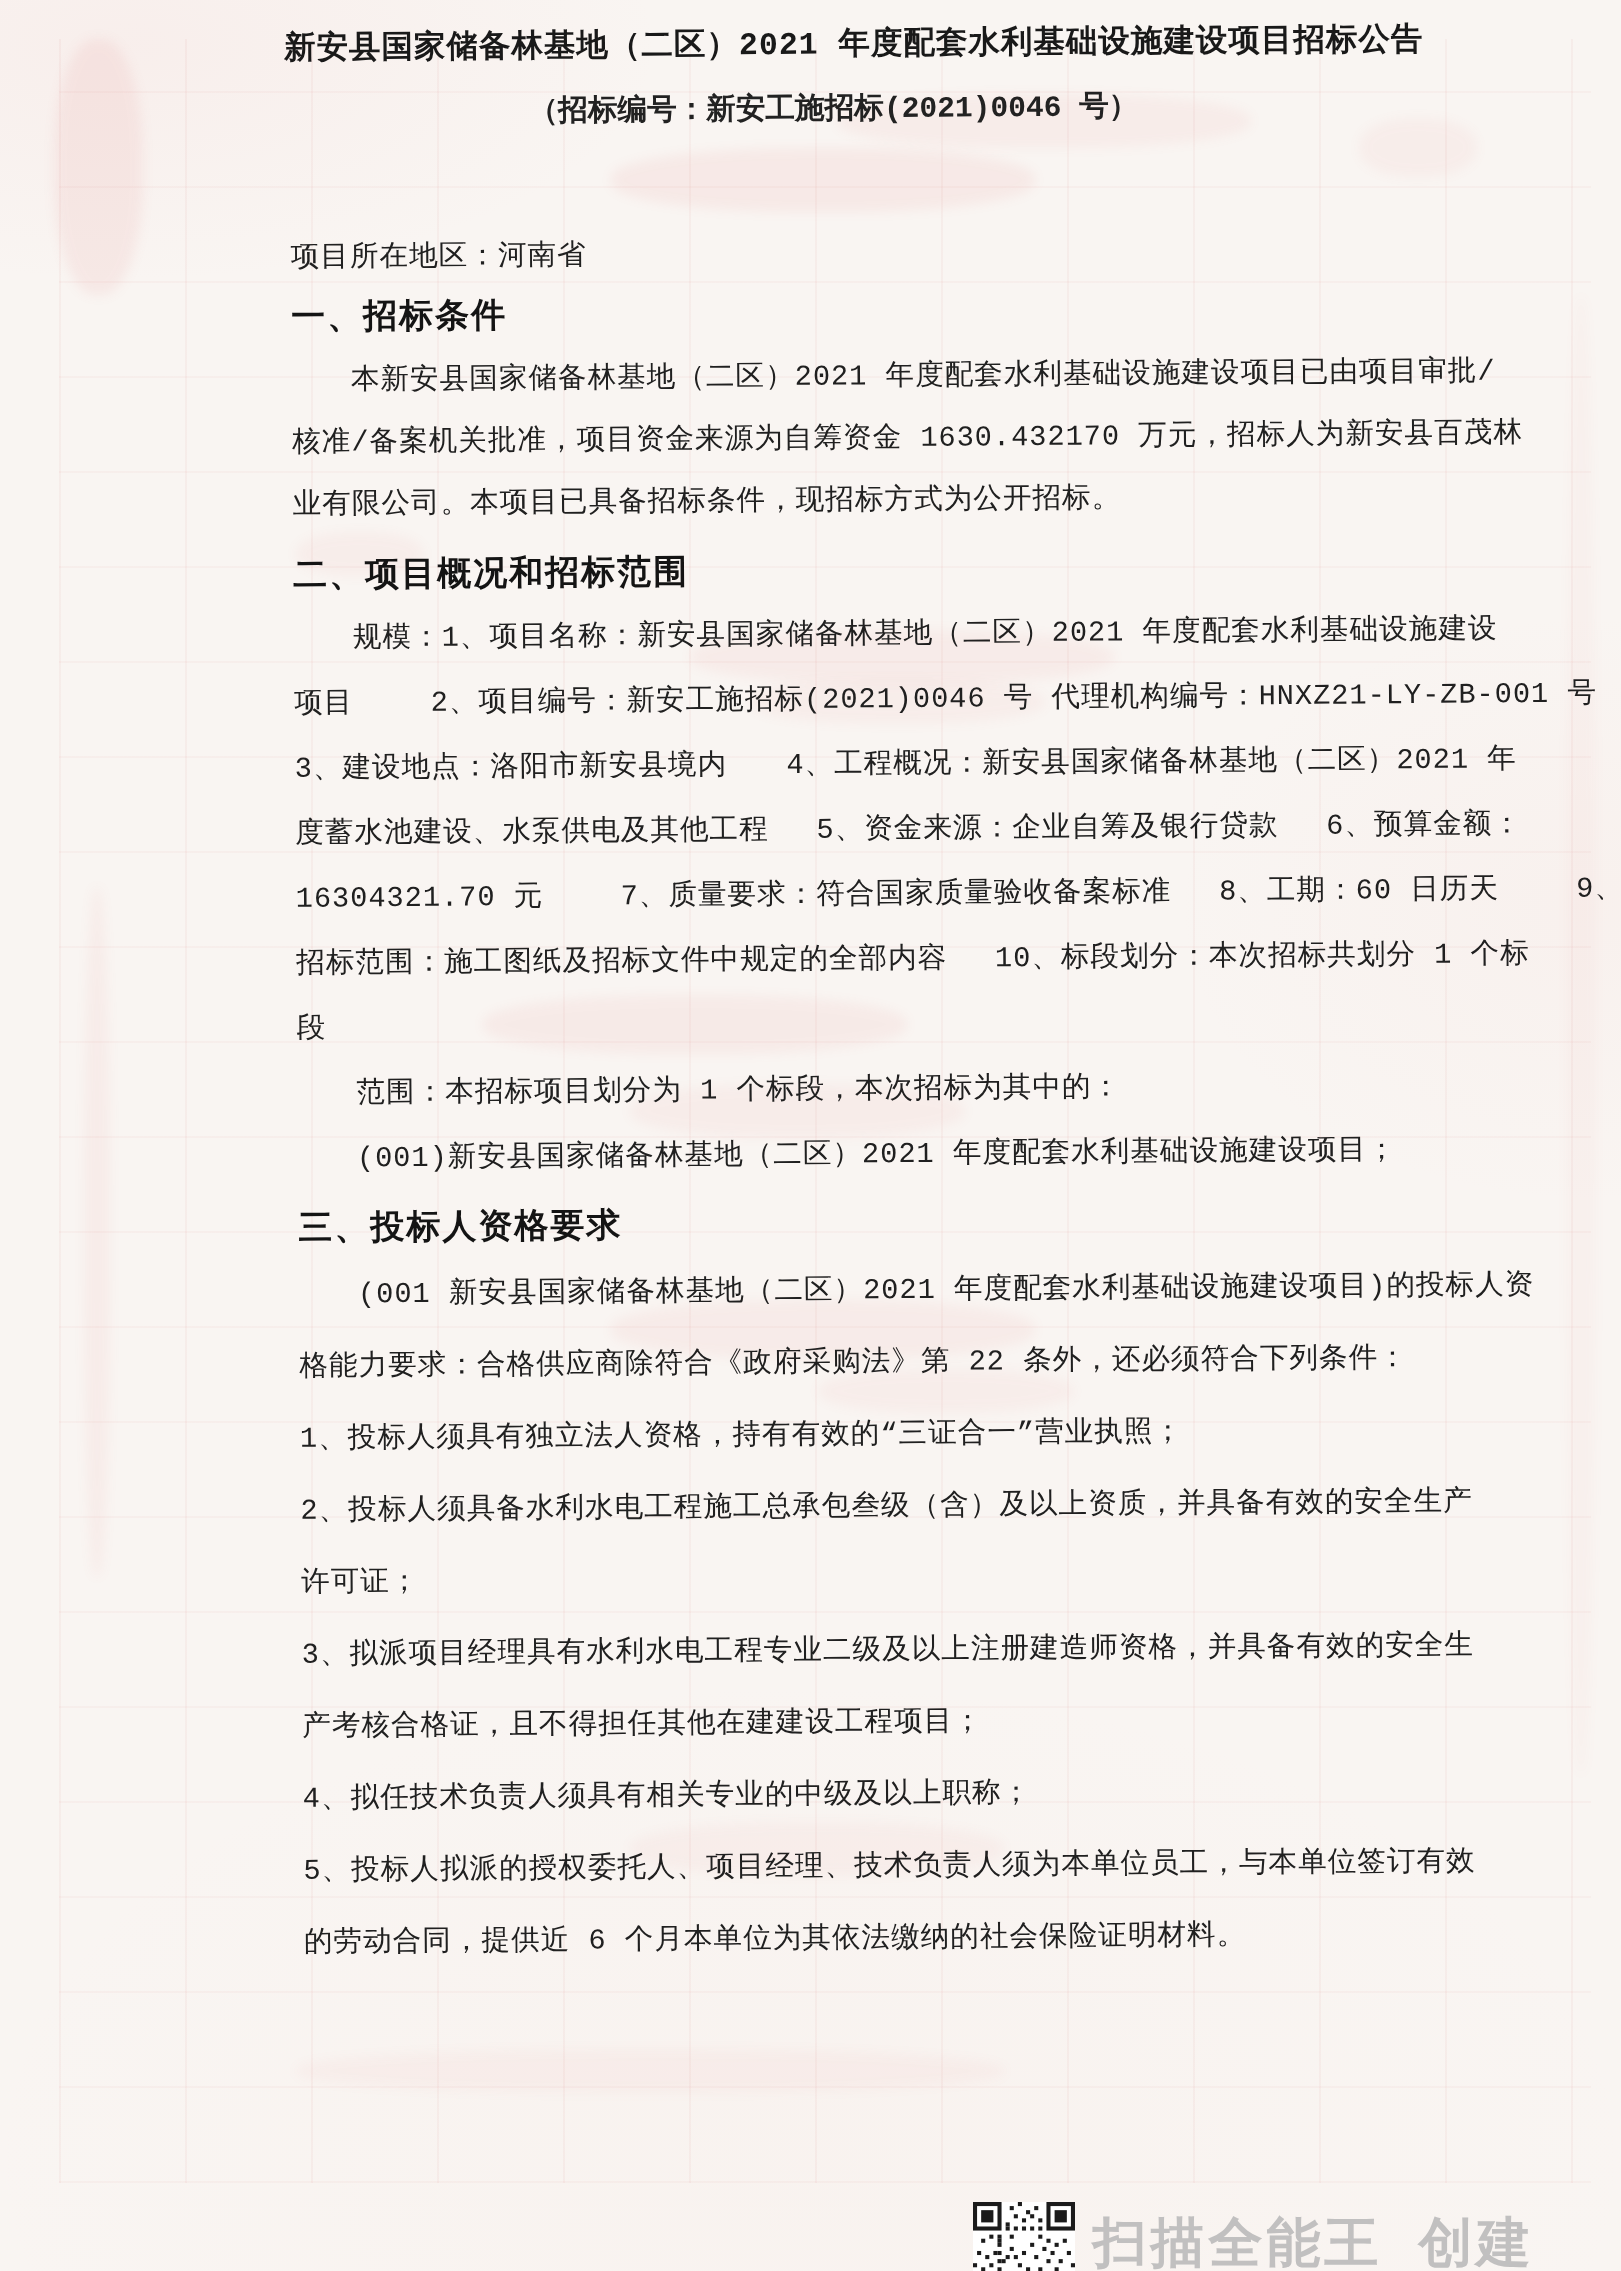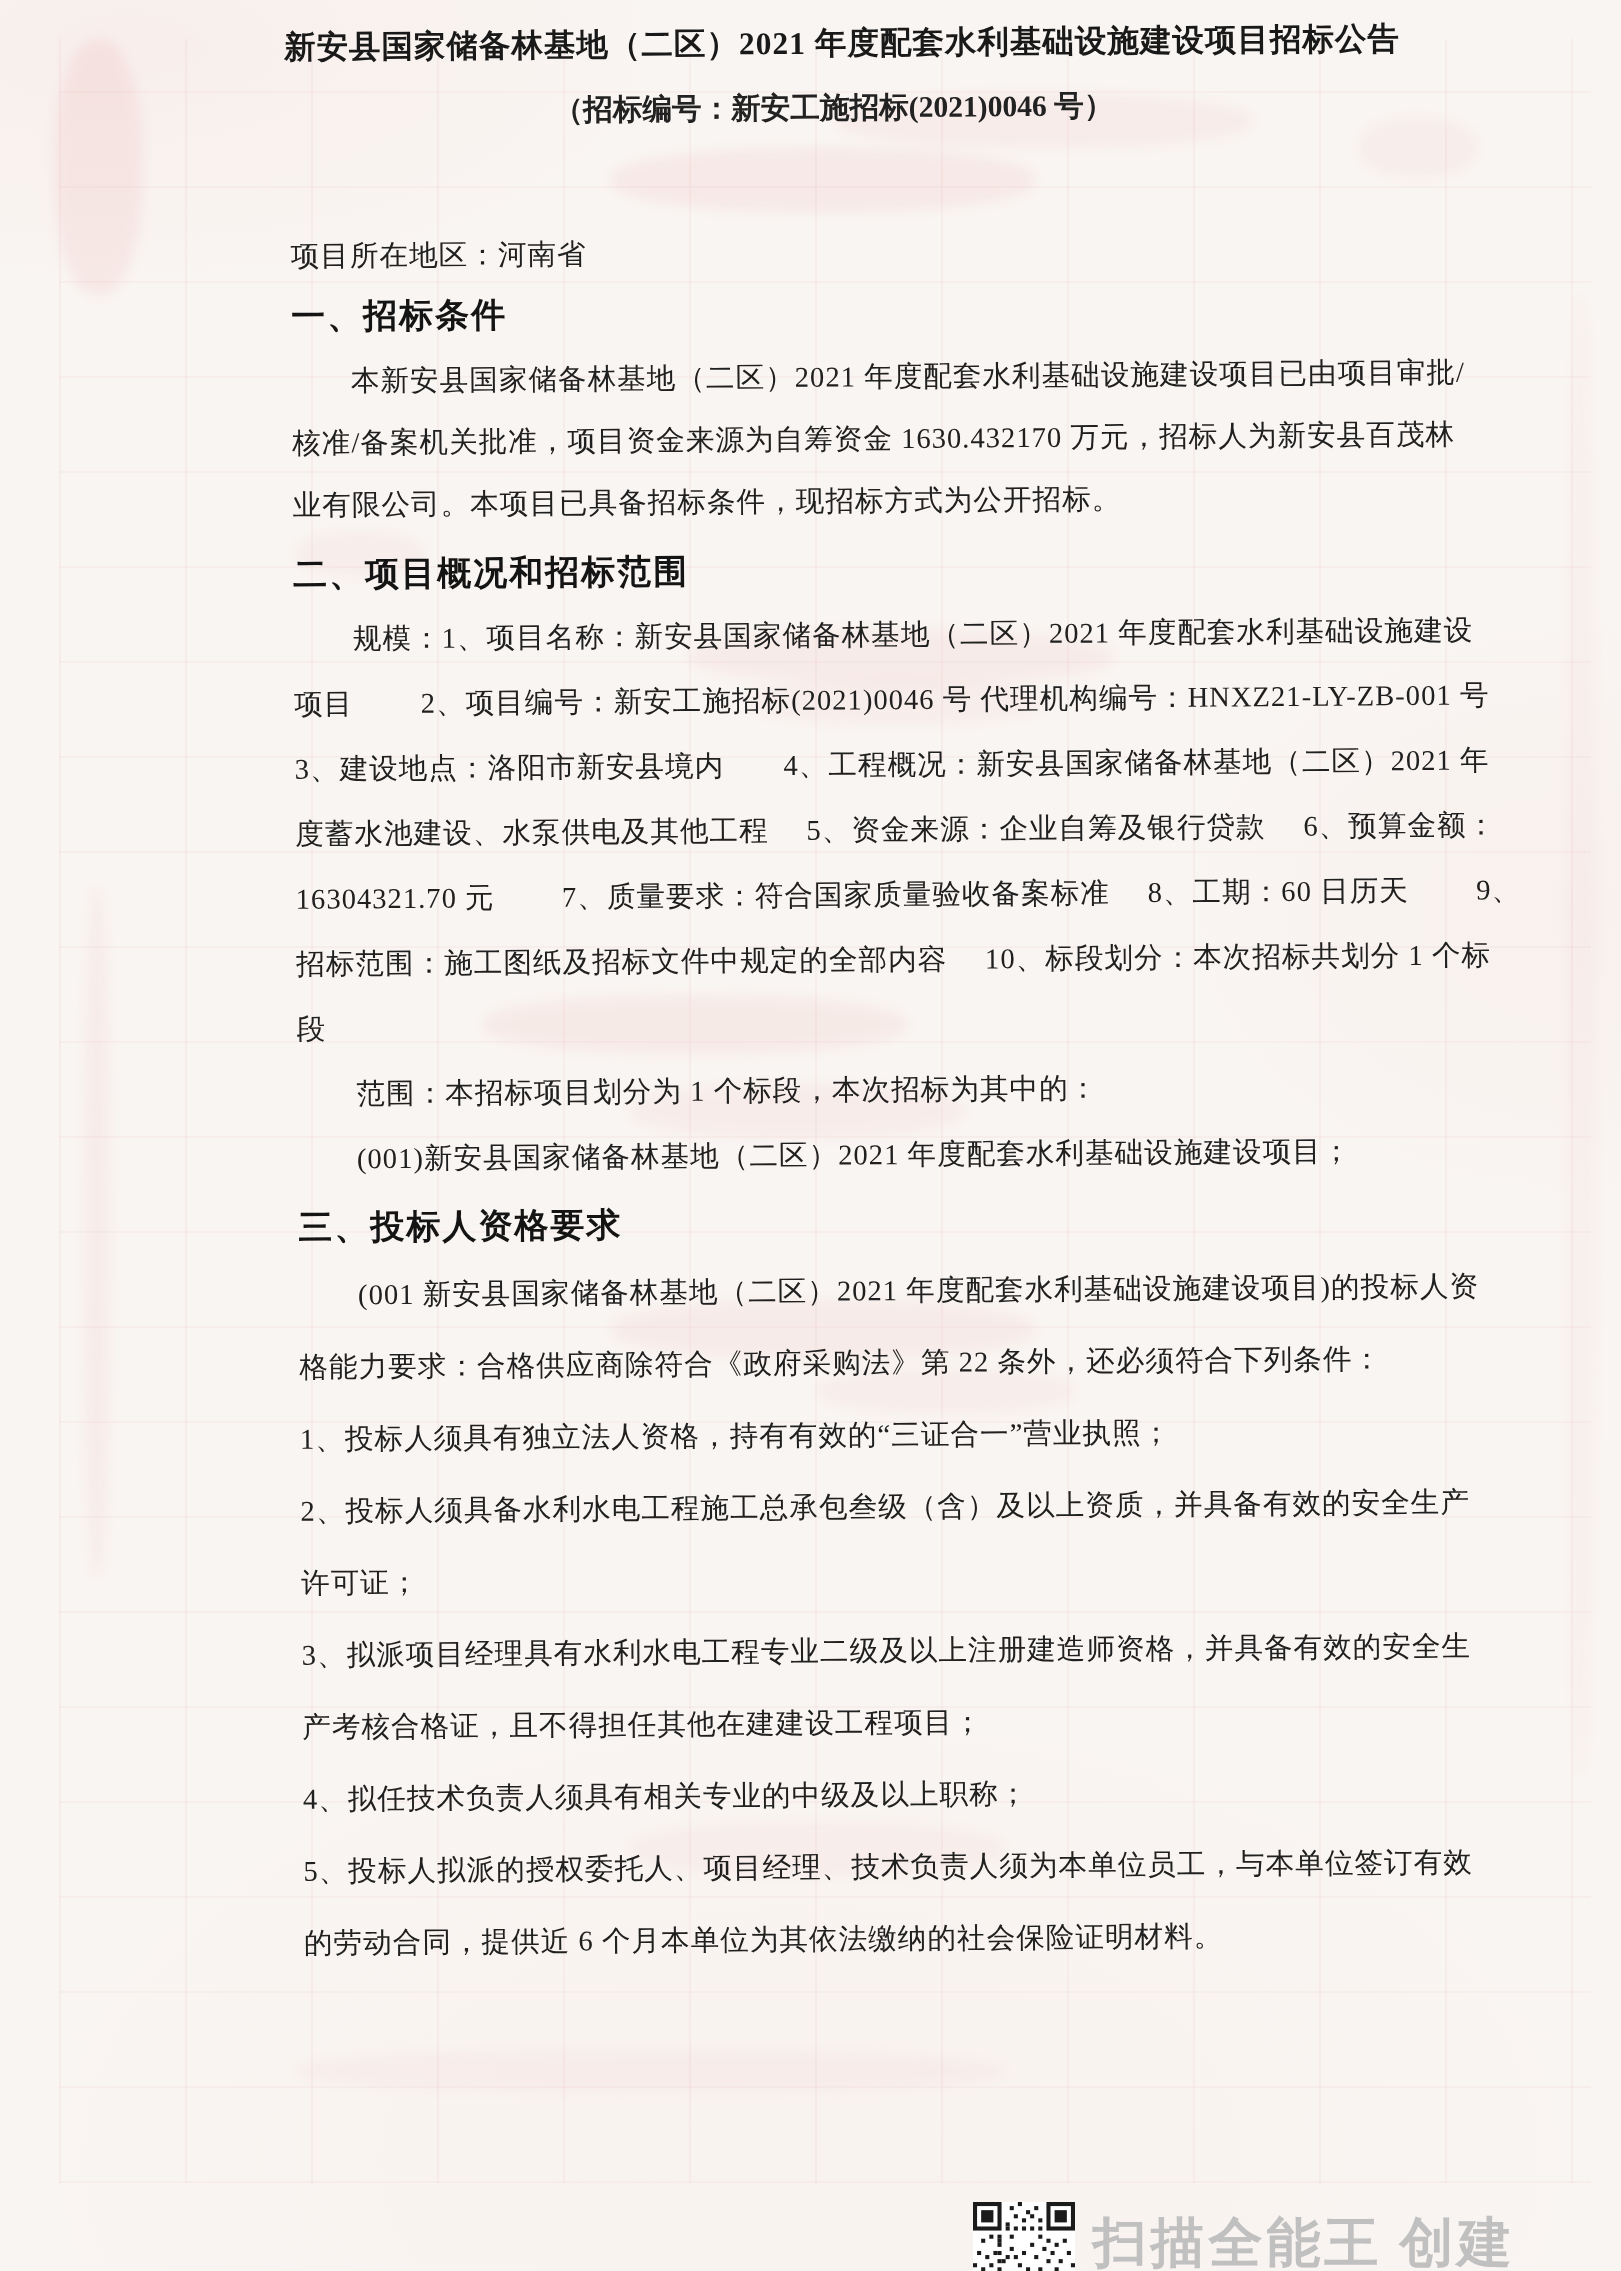--- a/index.html
+++ b/index.html
@@ -6,21 +6,21 @@
   .page{
     position:relative;
     width:1621px;height:2272px;
     margin:0 auto;
     background:
       radial-gradient(ellipse 887px 394px at 8% 2%, rgba(238,180,180,0.10), rgba(238,180,180,0) 60%),
       radial-gradient(ellipse 690px 493px at 98% 40%, rgba(238,190,185,0.08), rgba(238,190,185,0) 60%),
       radial-gradient(ellipse 1182px 690px at 50% 95%, rgba(240,210,200,0.07), rgba(240,210,200,0) 70%),
       #f9f5f2;
     overflow:hidden;
-    font-family:Liberation Serif, serif;
+    font-family:Liberation Mono, monospace;
     color:#1e1e1e;
   }
   
   .bleed-grid{
     position:absolute;left:59px;top:39px;right:29.6px;bottom:89px;
     background:
       repeating-linear-gradient(90deg, rgba(214,120,120,0.07) 0 2px, rgba(0,0,0,0) 2px 126px),
       repeating-linear-gradient(0deg, rgba(214,120,120,0.055) 0 2px, rgba(0,0,0,0) 2px 95px);
     pointer-events:none;
   }

